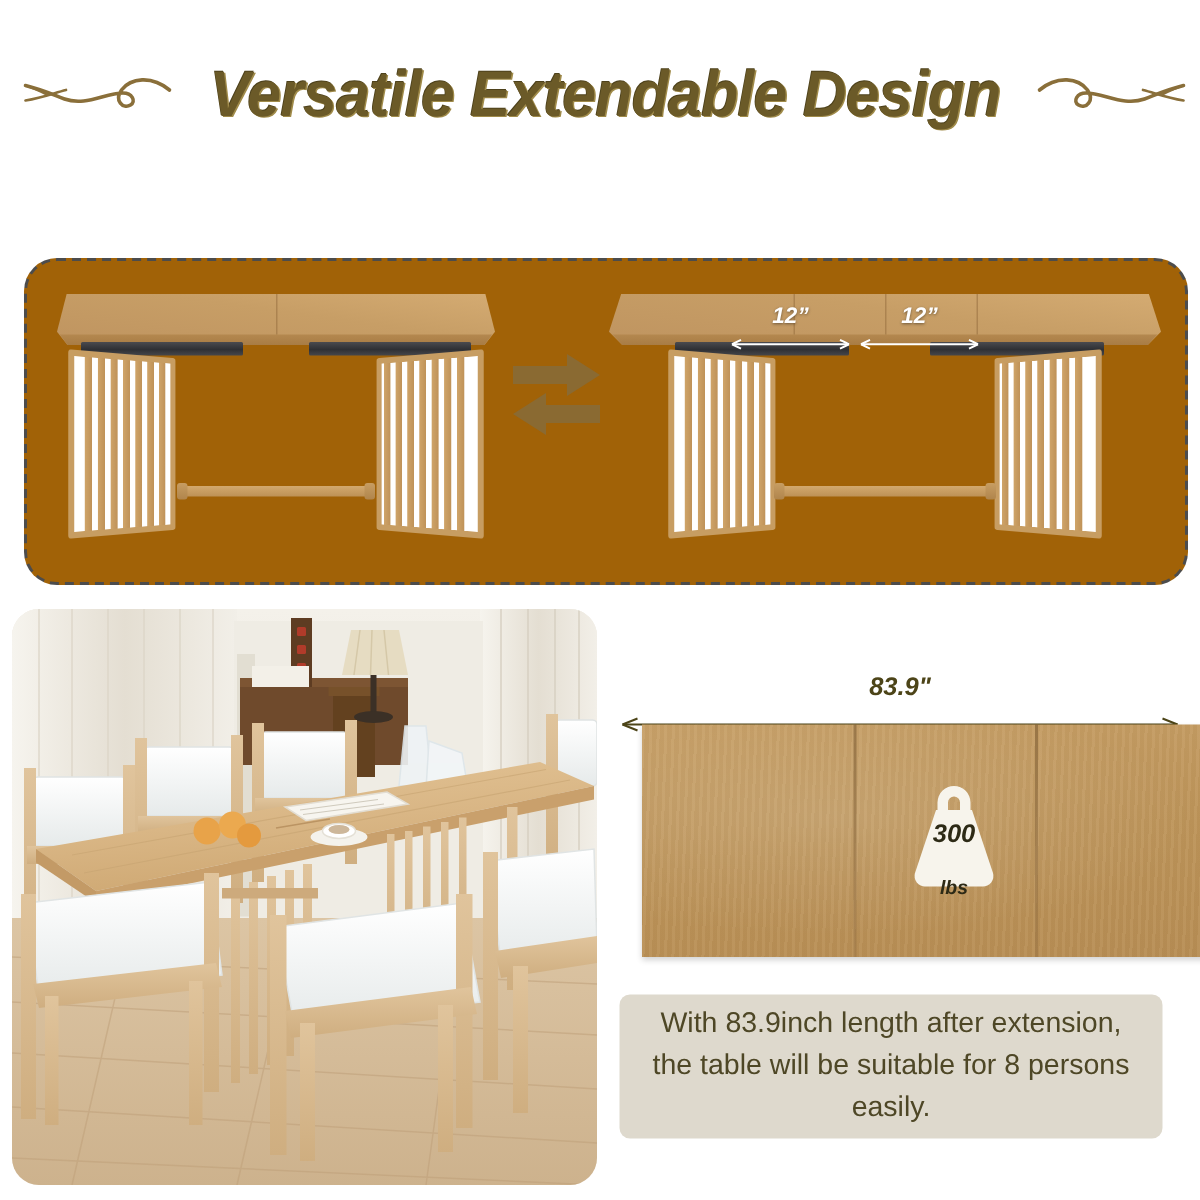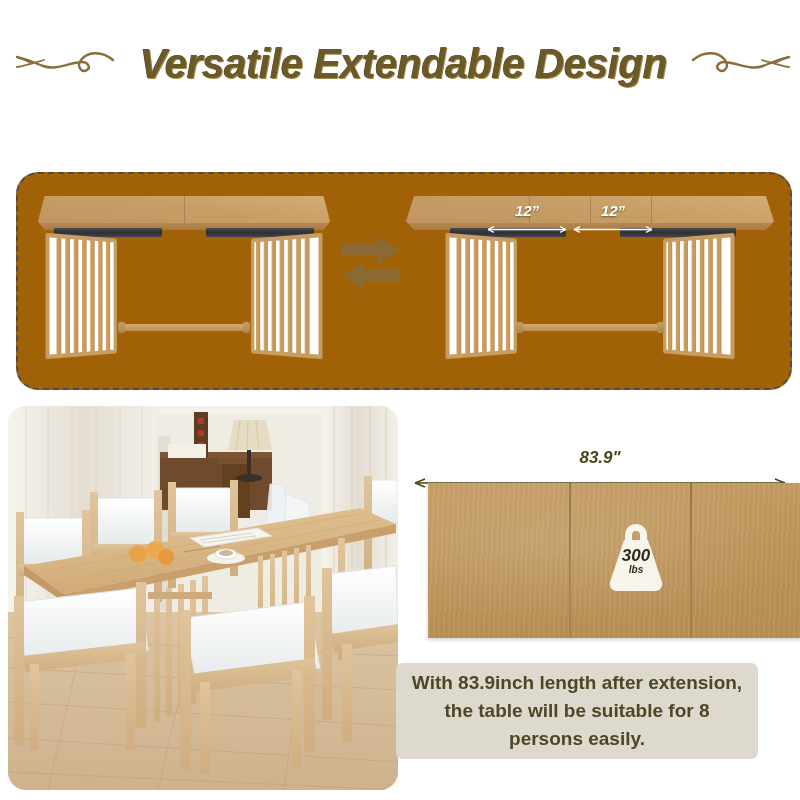--- a/index.html
+++ b/index.html
@@ -147,27 +147,27 @@
     position: absolute; left: 50%; top: 48%;
     transform: translate(-50%,-50%);
     width: 62px; height: 72px;
   }
   #weight-badge .wtxt {
     position: absolute; left: 0; top: 26px; width: 100%;
     text-align: center; color: #2d2a16;
     font-style: italic; font-weight: bold; line-height: 1.05;
   }
   #weight-badge .w-num { font-size: 17px; display: block; }
-  #weight-badge .w-unit { font-size: 10px; display: block; }
+  #weight-badge .w-unit { font-size: 13px; display: block; margin-top: 20px; }
 
   
   #caption-box {
-    position: absolute; left: 396px; top: 663px; width: 362px; height: 96px;
+    position: absolute; left: 413px; top: 663px; width: 362px; height: 96px;
     background: #ded9cd; border-radius: 7px;
-    display: flex; align-items: center; justify-content: center; font-weight: bold;
+    display: flex; align-items: center; justify-content: center;
   }
   #caption-text {
     text-align: center; font-size: 19px; line-height: 28px;
     color: #4e4726; padding: 0 14px;
   }
 </style>
 </head>
 <body>
 
 <div id="header">

